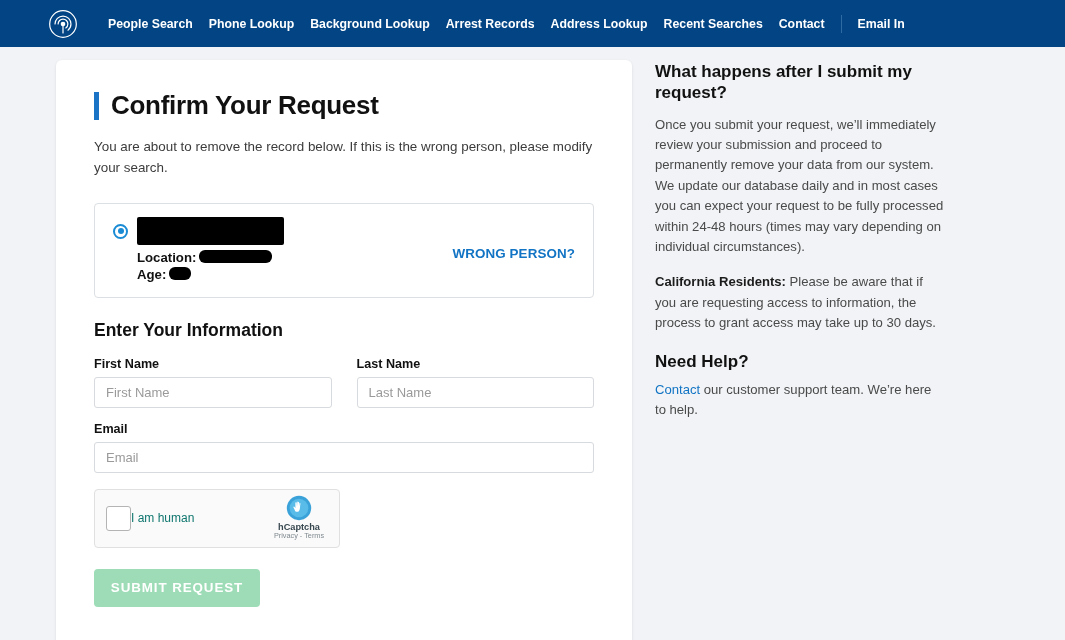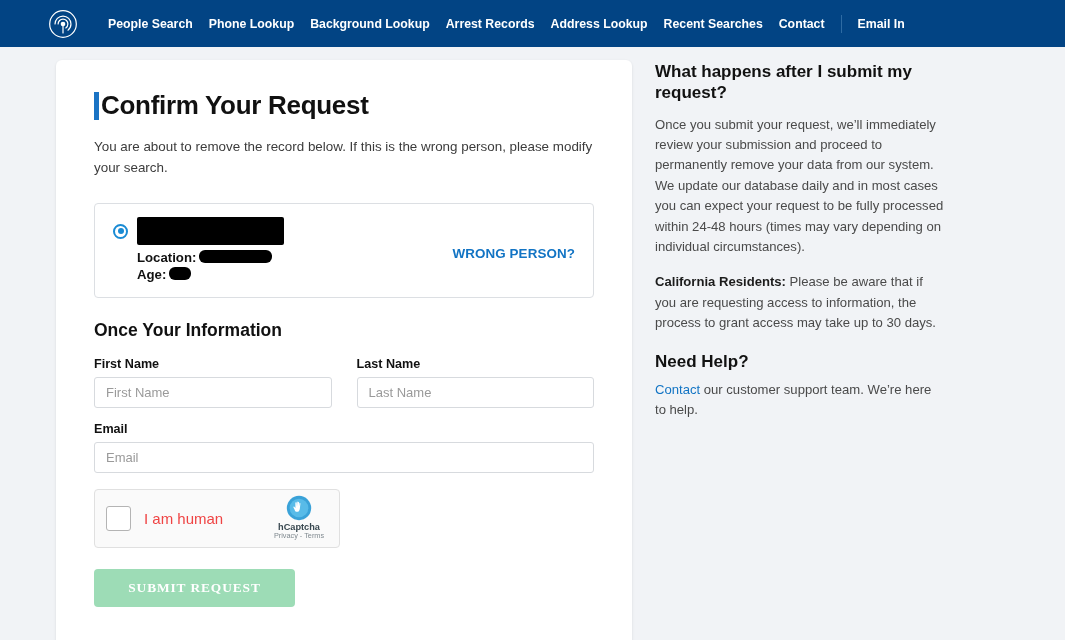--- a/index.html
+++ b/index.html
@@ -119,21 +119,21 @@
     background: #ffffff;
     border-radius: 6px;
     box-shadow: 0 1px 3px rgba(0,0,0,0.10);
     padding: 30px 38px 0 38px;
   }
 
   
   .title-row {
     display: flex;
     align-items: center;
-    gap: 2px;
+    gap: 12px;
     margin-bottom: 16px;
   }
   .title-bar {
     width: 5px;
     height: 28px;
     background: #1a73c4;
     flex: 0 0 5px;
   }
   .card-title {
     font-size: 26px;
@@ -276,23 +276,23 @@
   }
   .hc-checkbox {
     width: 25px; height: 25px;
     border: 1px solid #b4b4b4;
     border-radius: 3px;
     background: #ffffff;
     flex: 0 0 25px;
     cursor: pointer;
   }
   .hc-label {
-    font-size: 15px;
-    color: #ef4444;
-    margin-left: 13px;
+    font-size: 12px;
+    color: #0f766e;
+    margin-left: 0;
     flex: 1;
   }
   .hc-brand {
     text-align: center;
     width: 58px;
   }
   .hc-logo {
     width: 26px; height: 26px;
     display: block;
     margin: 0 auto 1px auto;
@@ -306,27 +306,27 @@
   }
   .hc-terms {
     font-size: 7.3px;
     color: #808a90;
     display: block;
     line-height: 1.2;
   }
 
   
   .submit-btn {
-    width: 201px;
+    width: 166px;
     height: 38px;
     border: none;
     border-radius: 4px;
     background: #9ddcb6;
     color: #ffffff;
-    font-family: Liberation Serif, serif;
+    font-family: Liberation Sans, sans-serif;
     font-size: 13.4px;
     font-weight: bold;
     letter-spacing: 0.9px;
     cursor: pointer;
   }
 
   
   .sidebar {
     position: absolute;
     left: 655px;
@@ -420,21 +420,21 @@
         </div>
         <div class="record-line">
           <span>Age:</span>
           <span class="redact redact-age"></span>
         </div>
       </div>
       <a class="wrong-person">WRONG PERSON?</a>
     </div>
 
     
-    <h2 class="section-heading">Once Your Information</h2>
+    <h2 class="section-heading">Enter Your Information</h2>
 
     <div class="field-row">
       <div class="field">
         <label class="field-label">First Name</label>
         <input class="field-input" type="text" placeholder="First Name" style="">
       </div>
       <div class="field">
         <label class="field-label">Last Name</label>
         <input class="field-input" type="text" placeholder="Last Name" style="">
       </div>

